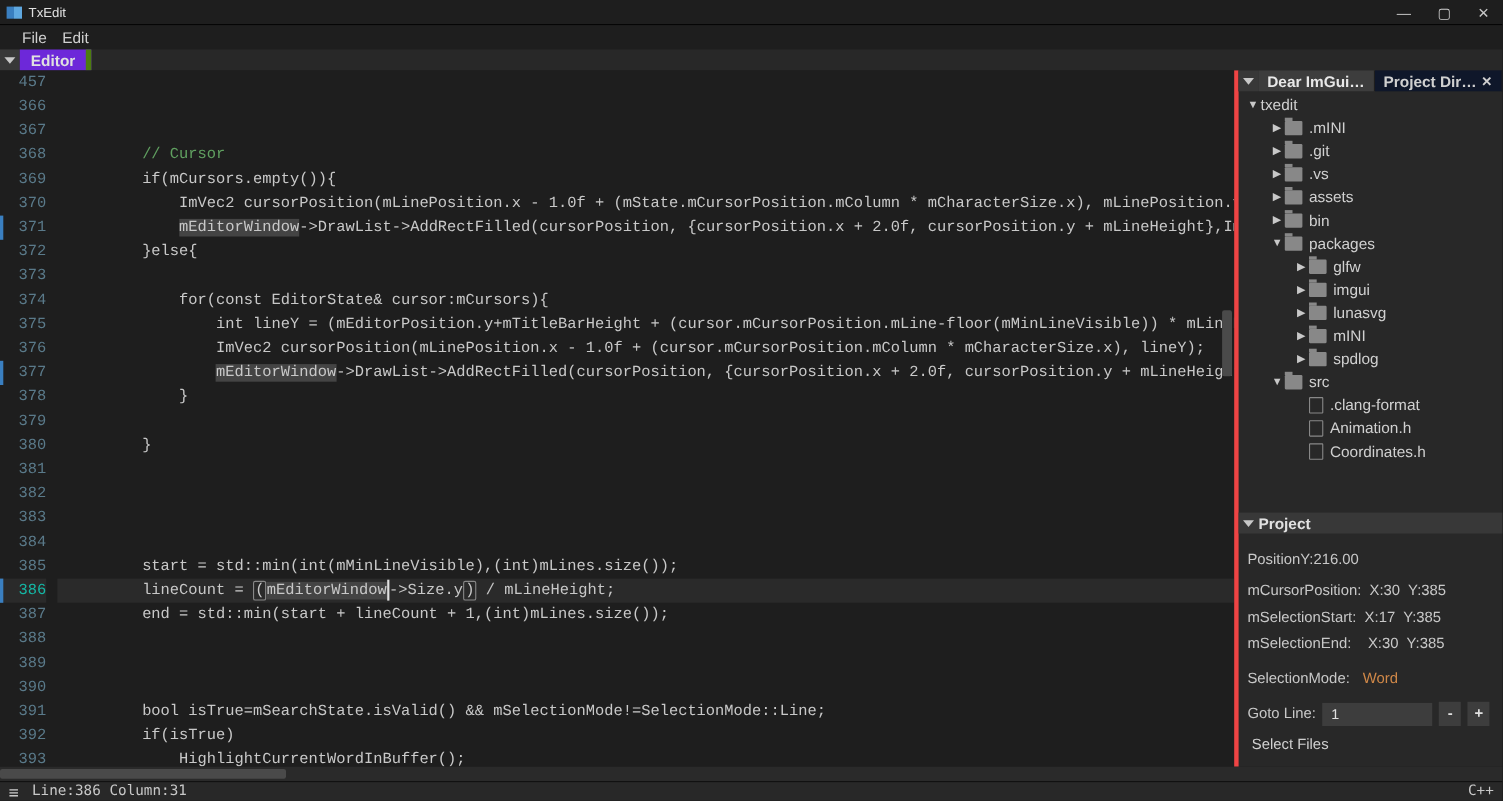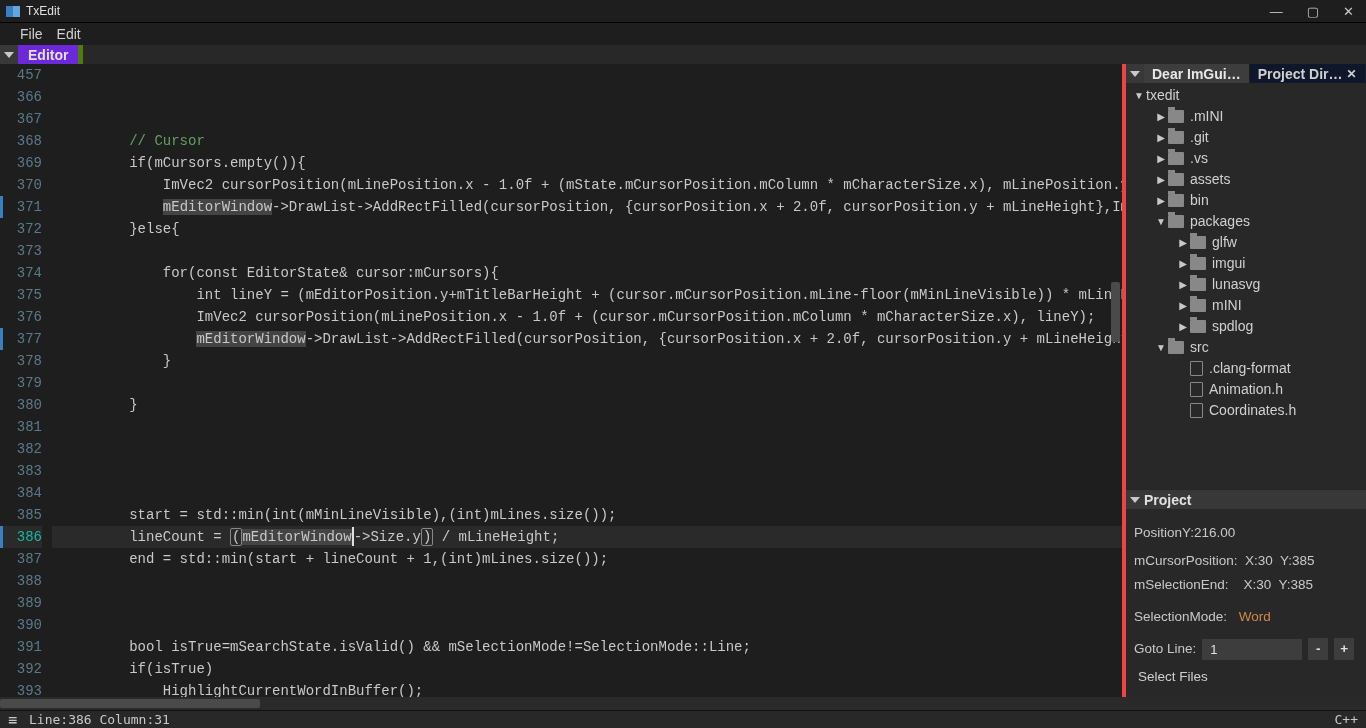--- a/index.html
+++ b/index.html
@@ -445,20 +445,21 @@
     <div class="panel-header">
       <div class="tab-drop">
           <span class="drop-tri"></span>
         </div>
       <span>Project</span>
     </div>
 
     <div class="project-body">
       <div style="margin-top:6px;">PositionY:216.00</div>
       <div style="margin-top:4px; white-space:pre;">mCursorPosition:  X:30  Y:385</div>
+      <div style="white-space:pre;">mSelectionStart:  X:17  Y:385</div>
       <div style="white-space:pre;">mSelectionEnd:    X:30  Y:385</div>
       <div style="margin-top:8px;">
         <span>SelectionMode:</span>
         <span class="val-orange" style="margin-left:8px;">Word</span>
       </div>
       <div class="row" style="margin-top:8px;">
         <span>Goto Line:</span>
         <input style="width: 100px; text-align: left; padding-left: 8px;" value="1">
         <span class="stepper-btn">-</span>
         <span class="stepper-btn">+</span>

